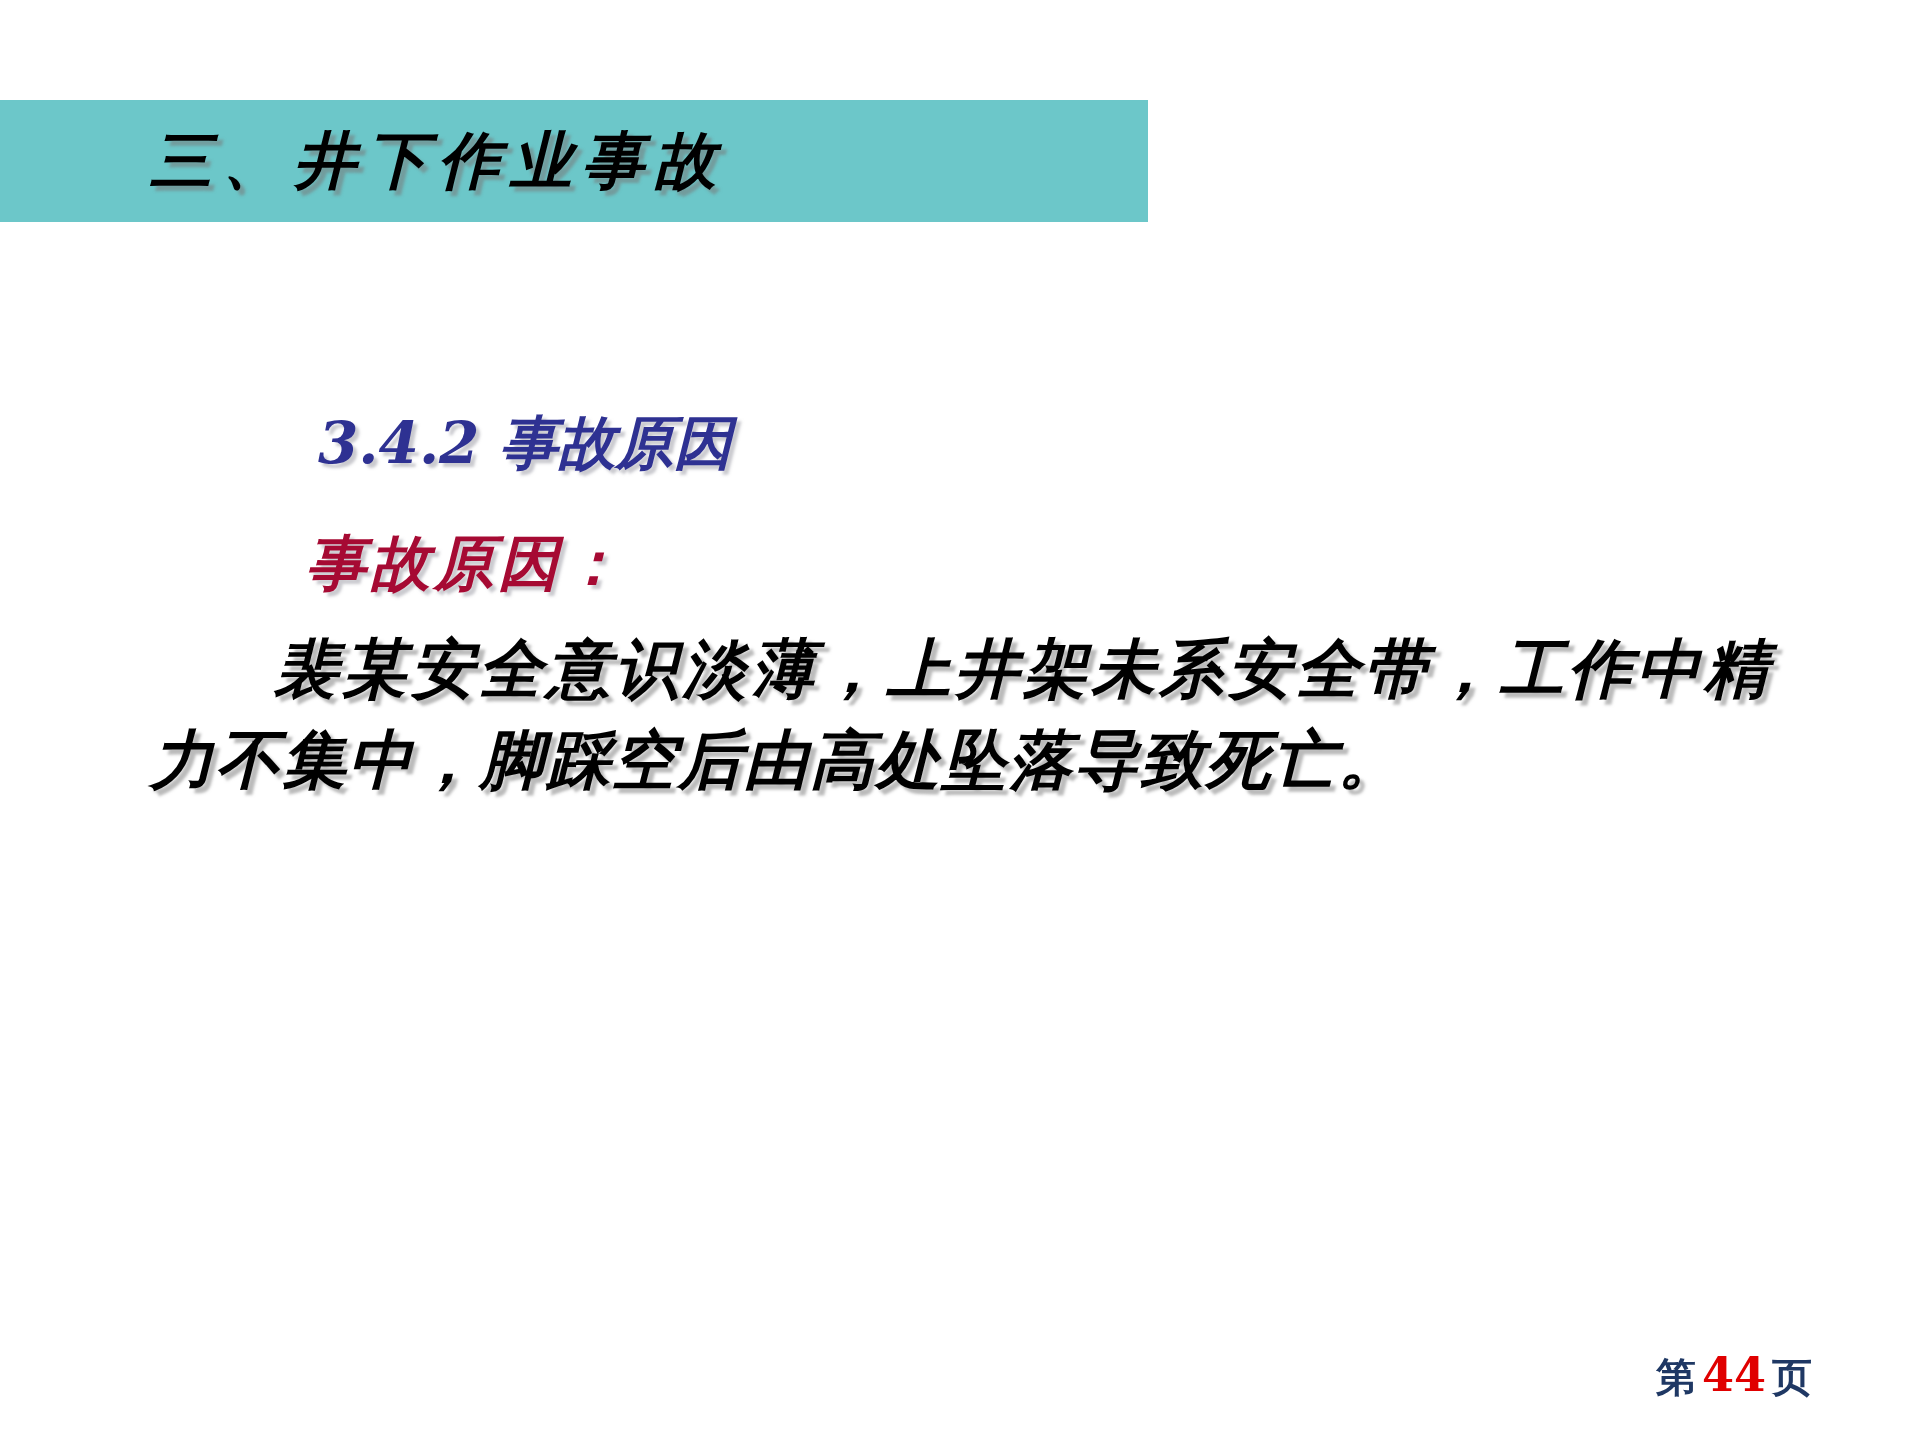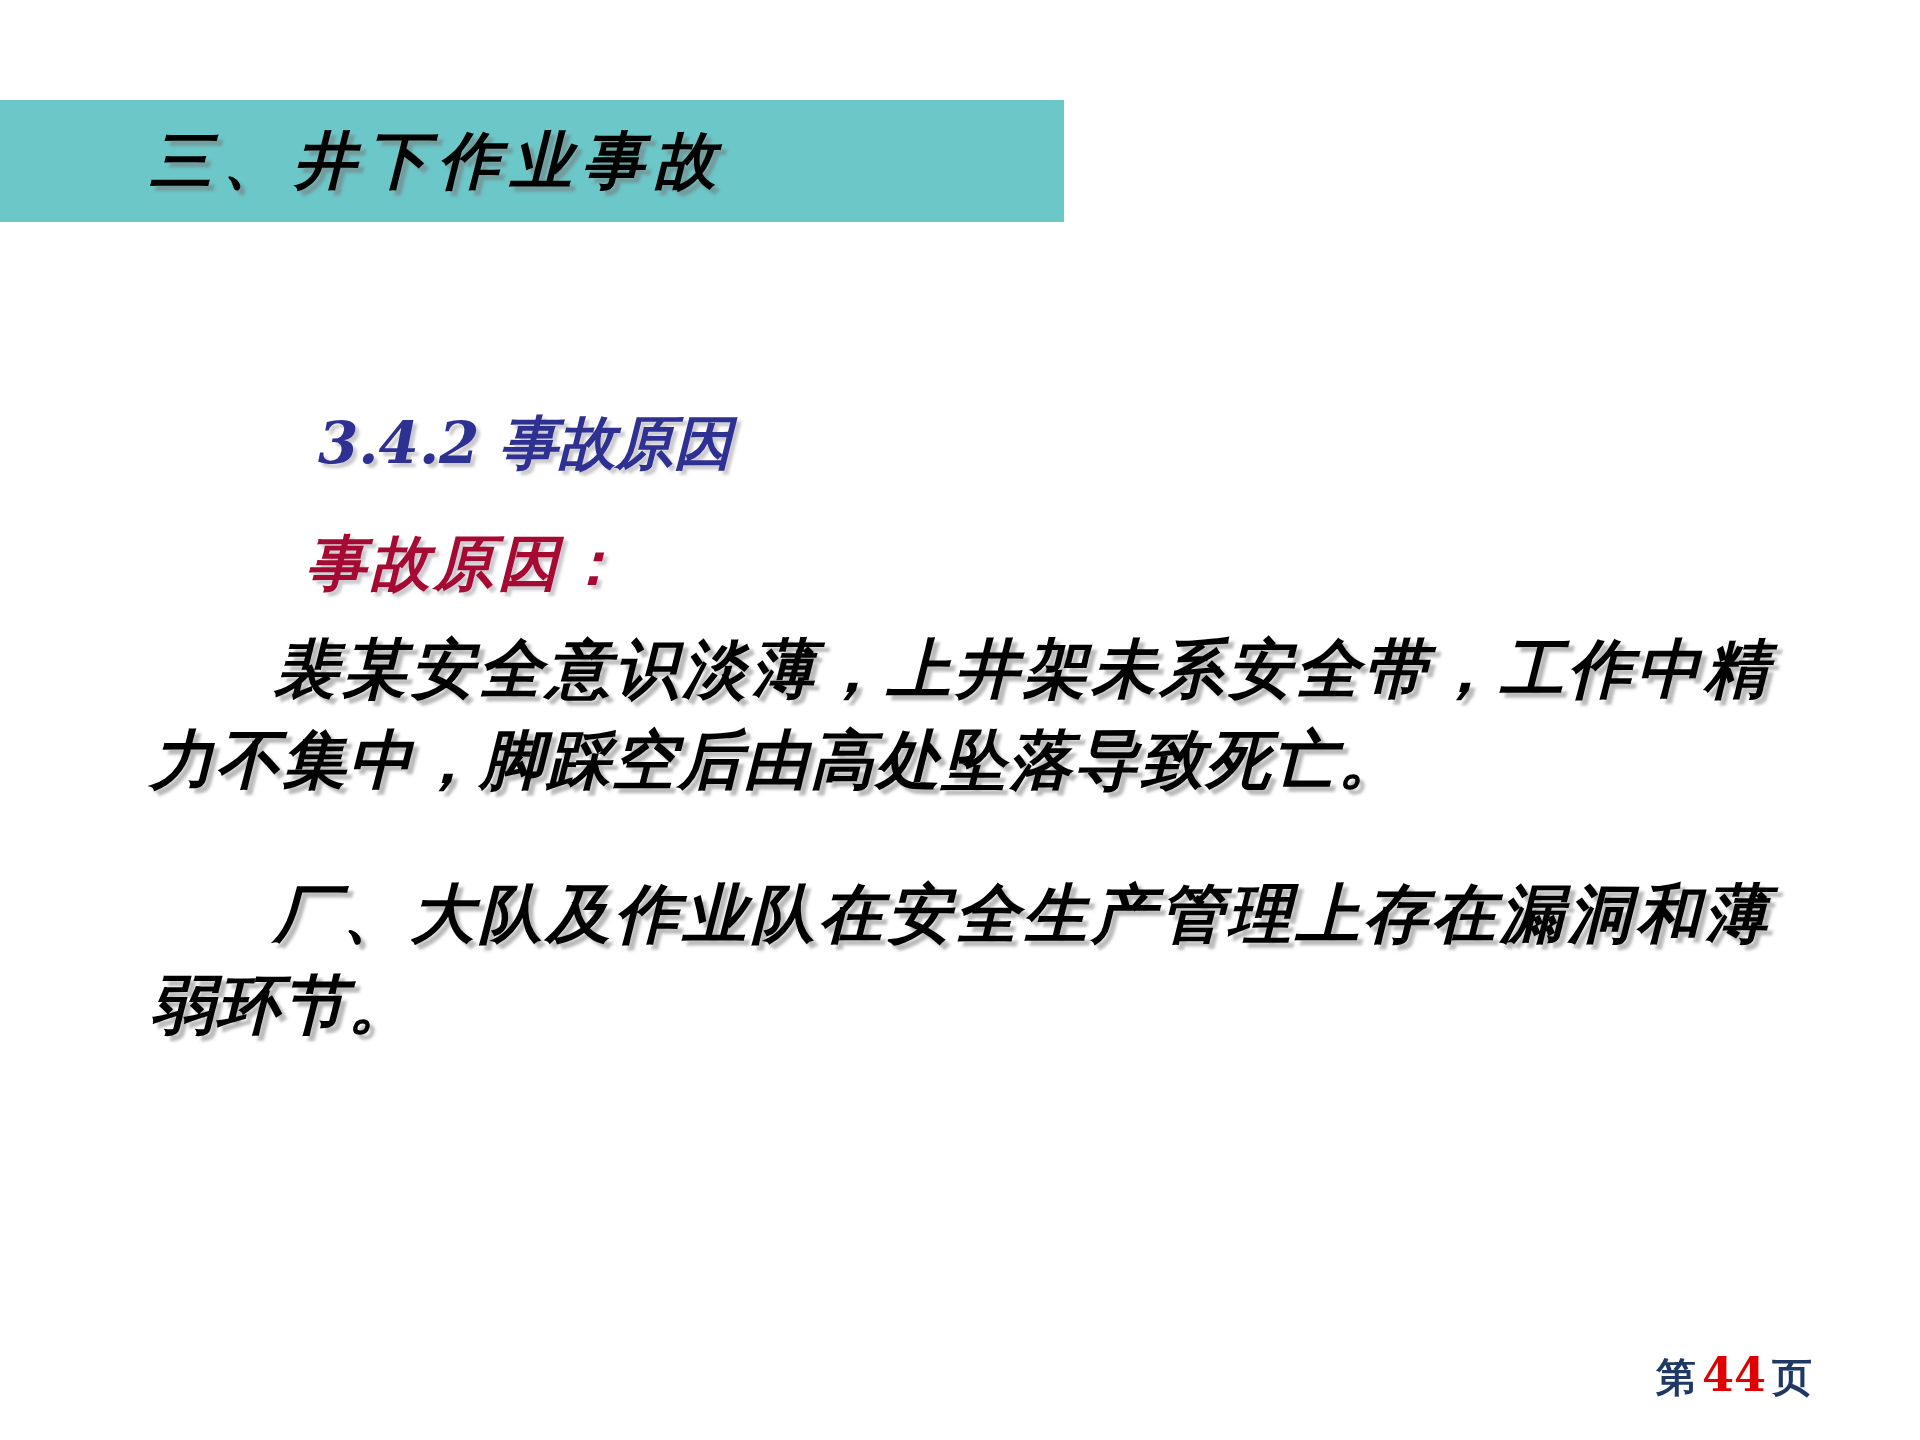--- a/index.html
+++ b/index.html
@@ -16,21 +16,21 @@
     height: 1440px;
     background: #ffffff;
     overflow: hidden;
   }
 
   
   .title-banner {
     position: absolute;
     left: 0;
     top: 100px;
-    width: 1064px;
+    width: 1148px;
     height: 122px;
     background: #6cc7c9;
     display: flex;
     align-items: center;
   }
   .title-text {
     margin-left: 150px;
     font-family: "DejaVu Serif", "Liberation Serif", serif;
     font-size: 62px;
     font-weight: 700;
@@ -124,21 +124,20 @@
 
     <div class="section-heading">3.4.2  事故原因</div>
 
     <div class="cause-label">事故原因：</div>
 
     <div class="para">裴某安全意识淡薄，上井架未系安全带，工作中精力不集中，脚踩空后由高处坠落导致死亡。</div>
 
     <div class="gap-between-causes"></div>
 
 
-    <div class="para last">厂、大队及作业队在安全生产管理上存在漏洞和薄弱环节。</div>
 
   </div>
 
   <div class="footer">
     <span>第</span><span class="page-num">44</span><span>页</span>
   </div>
 
 </div>
 
 </body></html>

